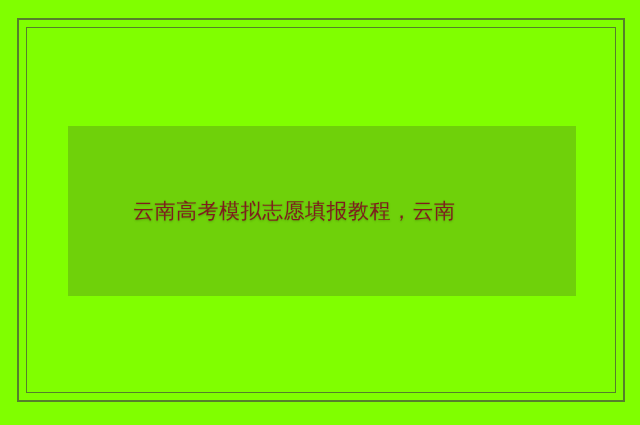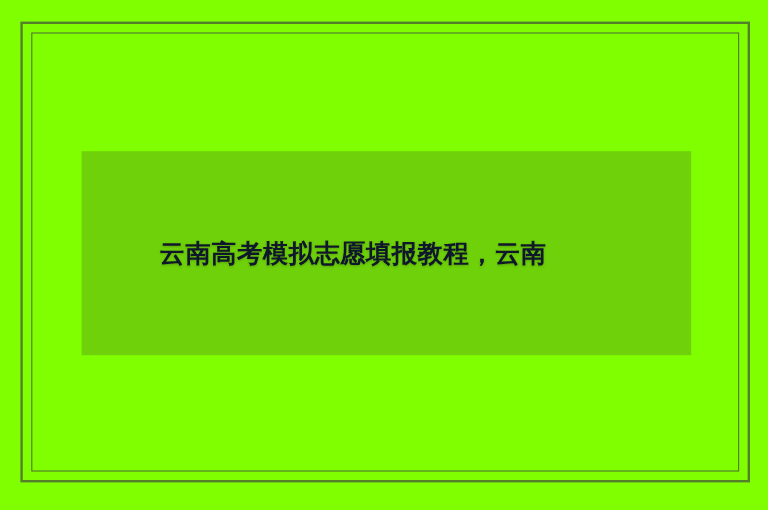--- a/index.html
+++ b/index.html
@@ -50,23 +50,23 @@
     background: #6fd10a;
     display: flex;
     flex-direction: column;
     justify-content: center;
     box-sizing: border-box;
     padding-left: 65px;
     padding-right: 20px;
   }
 
   .caption-line {
-    color: #0f172a;
+    color: #7f1d1d;
     font-size: 21px;
-    font-weight: bold;
+    font-weight: normal;
     line-height: 36px;
     letter-spacing: 0.5px;
     white-space: nowrap;
     text-shadow: 0 1px 2px rgba(60, 110, 10, 0.45);
   }
 </style>
 </head>
 <body>
 
 <div id="canvas">

